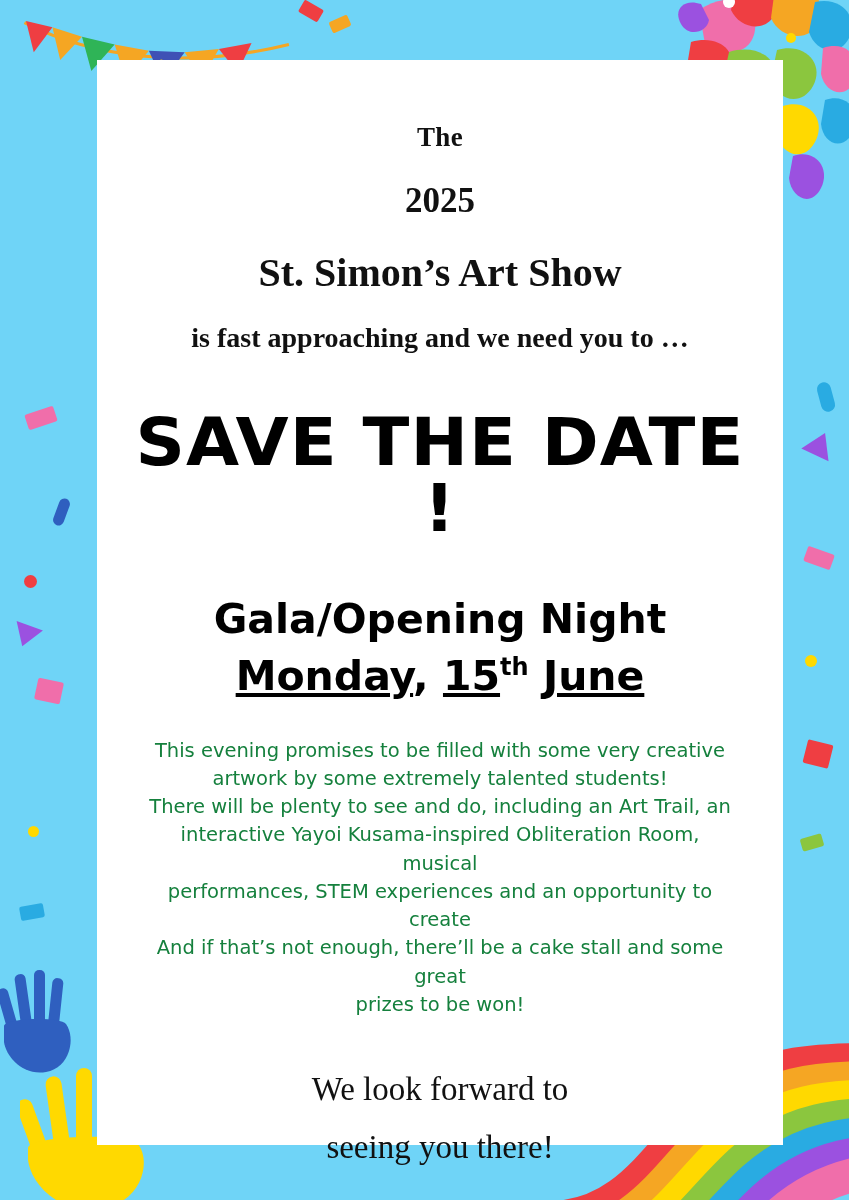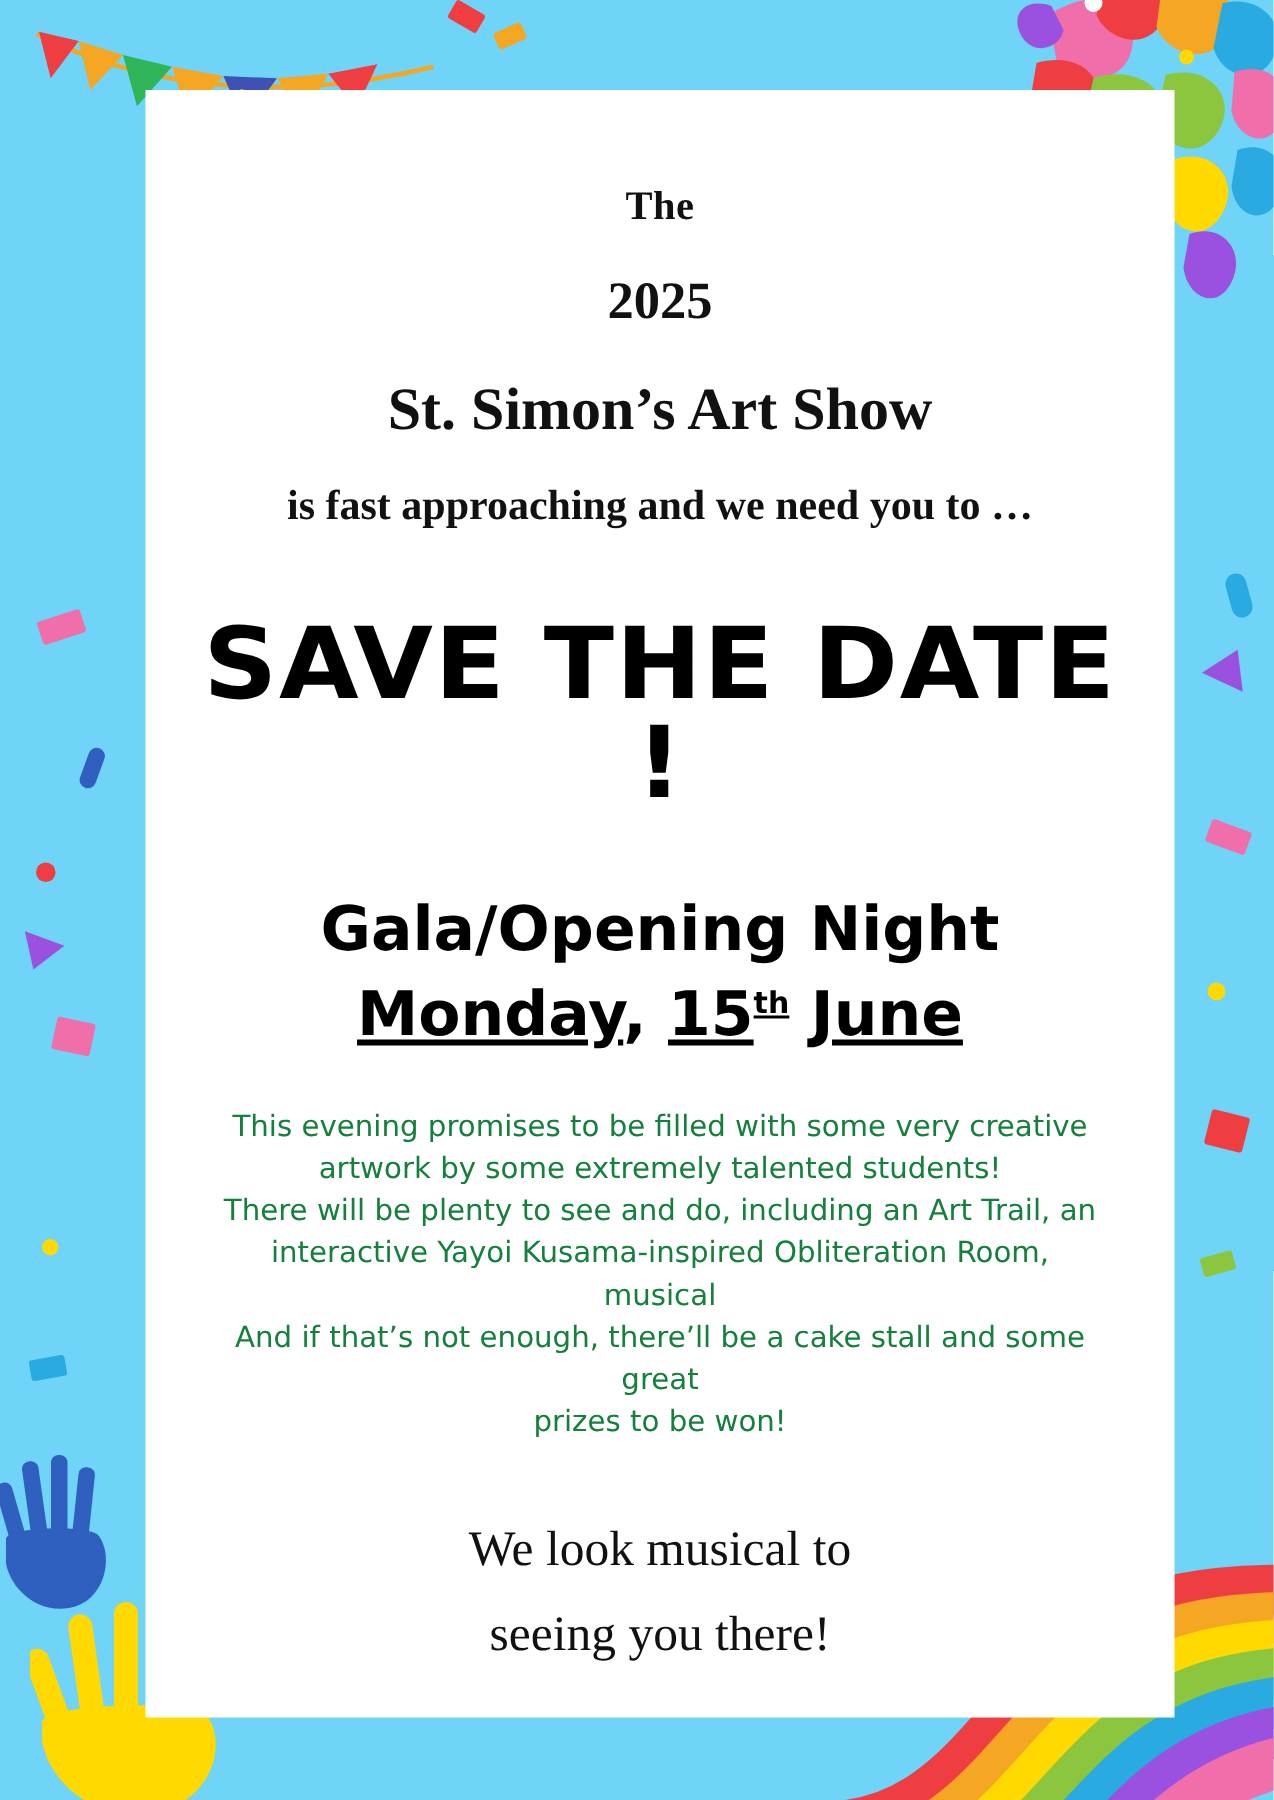--- a/index.html
+++ b/index.html
@@ -98,21 +98,21 @@
 
   .gala {
     margin-top: 52px;
     font-family: "DejaVu Sans", sans-serif;
     font-weight: bold;
     font-size: 41px;
     line-height: 1.25;
   }
   .gala .date-line { display: inline-block; margin-top: 6px; }
   .u { text-decoration: underline; text-underline-offset: 3px; }
-  .sup { font-size: 20px; vertical-align: super; text-decoration: underline; }
+  .sup { font-size: 24px; vertical-align: super; }
 
   .body-text {
     margin-top: 34px;
     font-family: "DejaVu Sans", sans-serif;
     font-size: 19.5px;
     line-height: 1.45;
     color: #15803d;
     padding: 0 26px;
   }
   .body-text p { margin: 0; }
@@ -248,25 +248,26 @@
           <span class="u">15</span><span class="sup">th</span>
           <span class="u">June</span>
         </div>
       </div>
 
       <div class="body-text">
         <p>This evening promises to be filled with some very creative</p>
         <p>artwork by some extremely talented students!</p>
         <p>There will be plenty to see and do, including an Art Trail, an</p>
         <p>interactive Yayoi Kusama-inspired Obliteration Room, musical</p>
+        <p>performances, STEM experiences and an opportunity to create</p>
         <p>And if that’s not enough, there’ll be a cake stall and some great</p>
         <p>prizes to be won!</p>
       </div>
 
       <div class="closing">
-        <span class="l2">We look musical to</span>
+        <span class="l2">We look forward to</span>
         <span class="l2">seeing you there!</span>
       </div>
 
     </div>
   </div>
 
 </div>
 
 </body></html>

